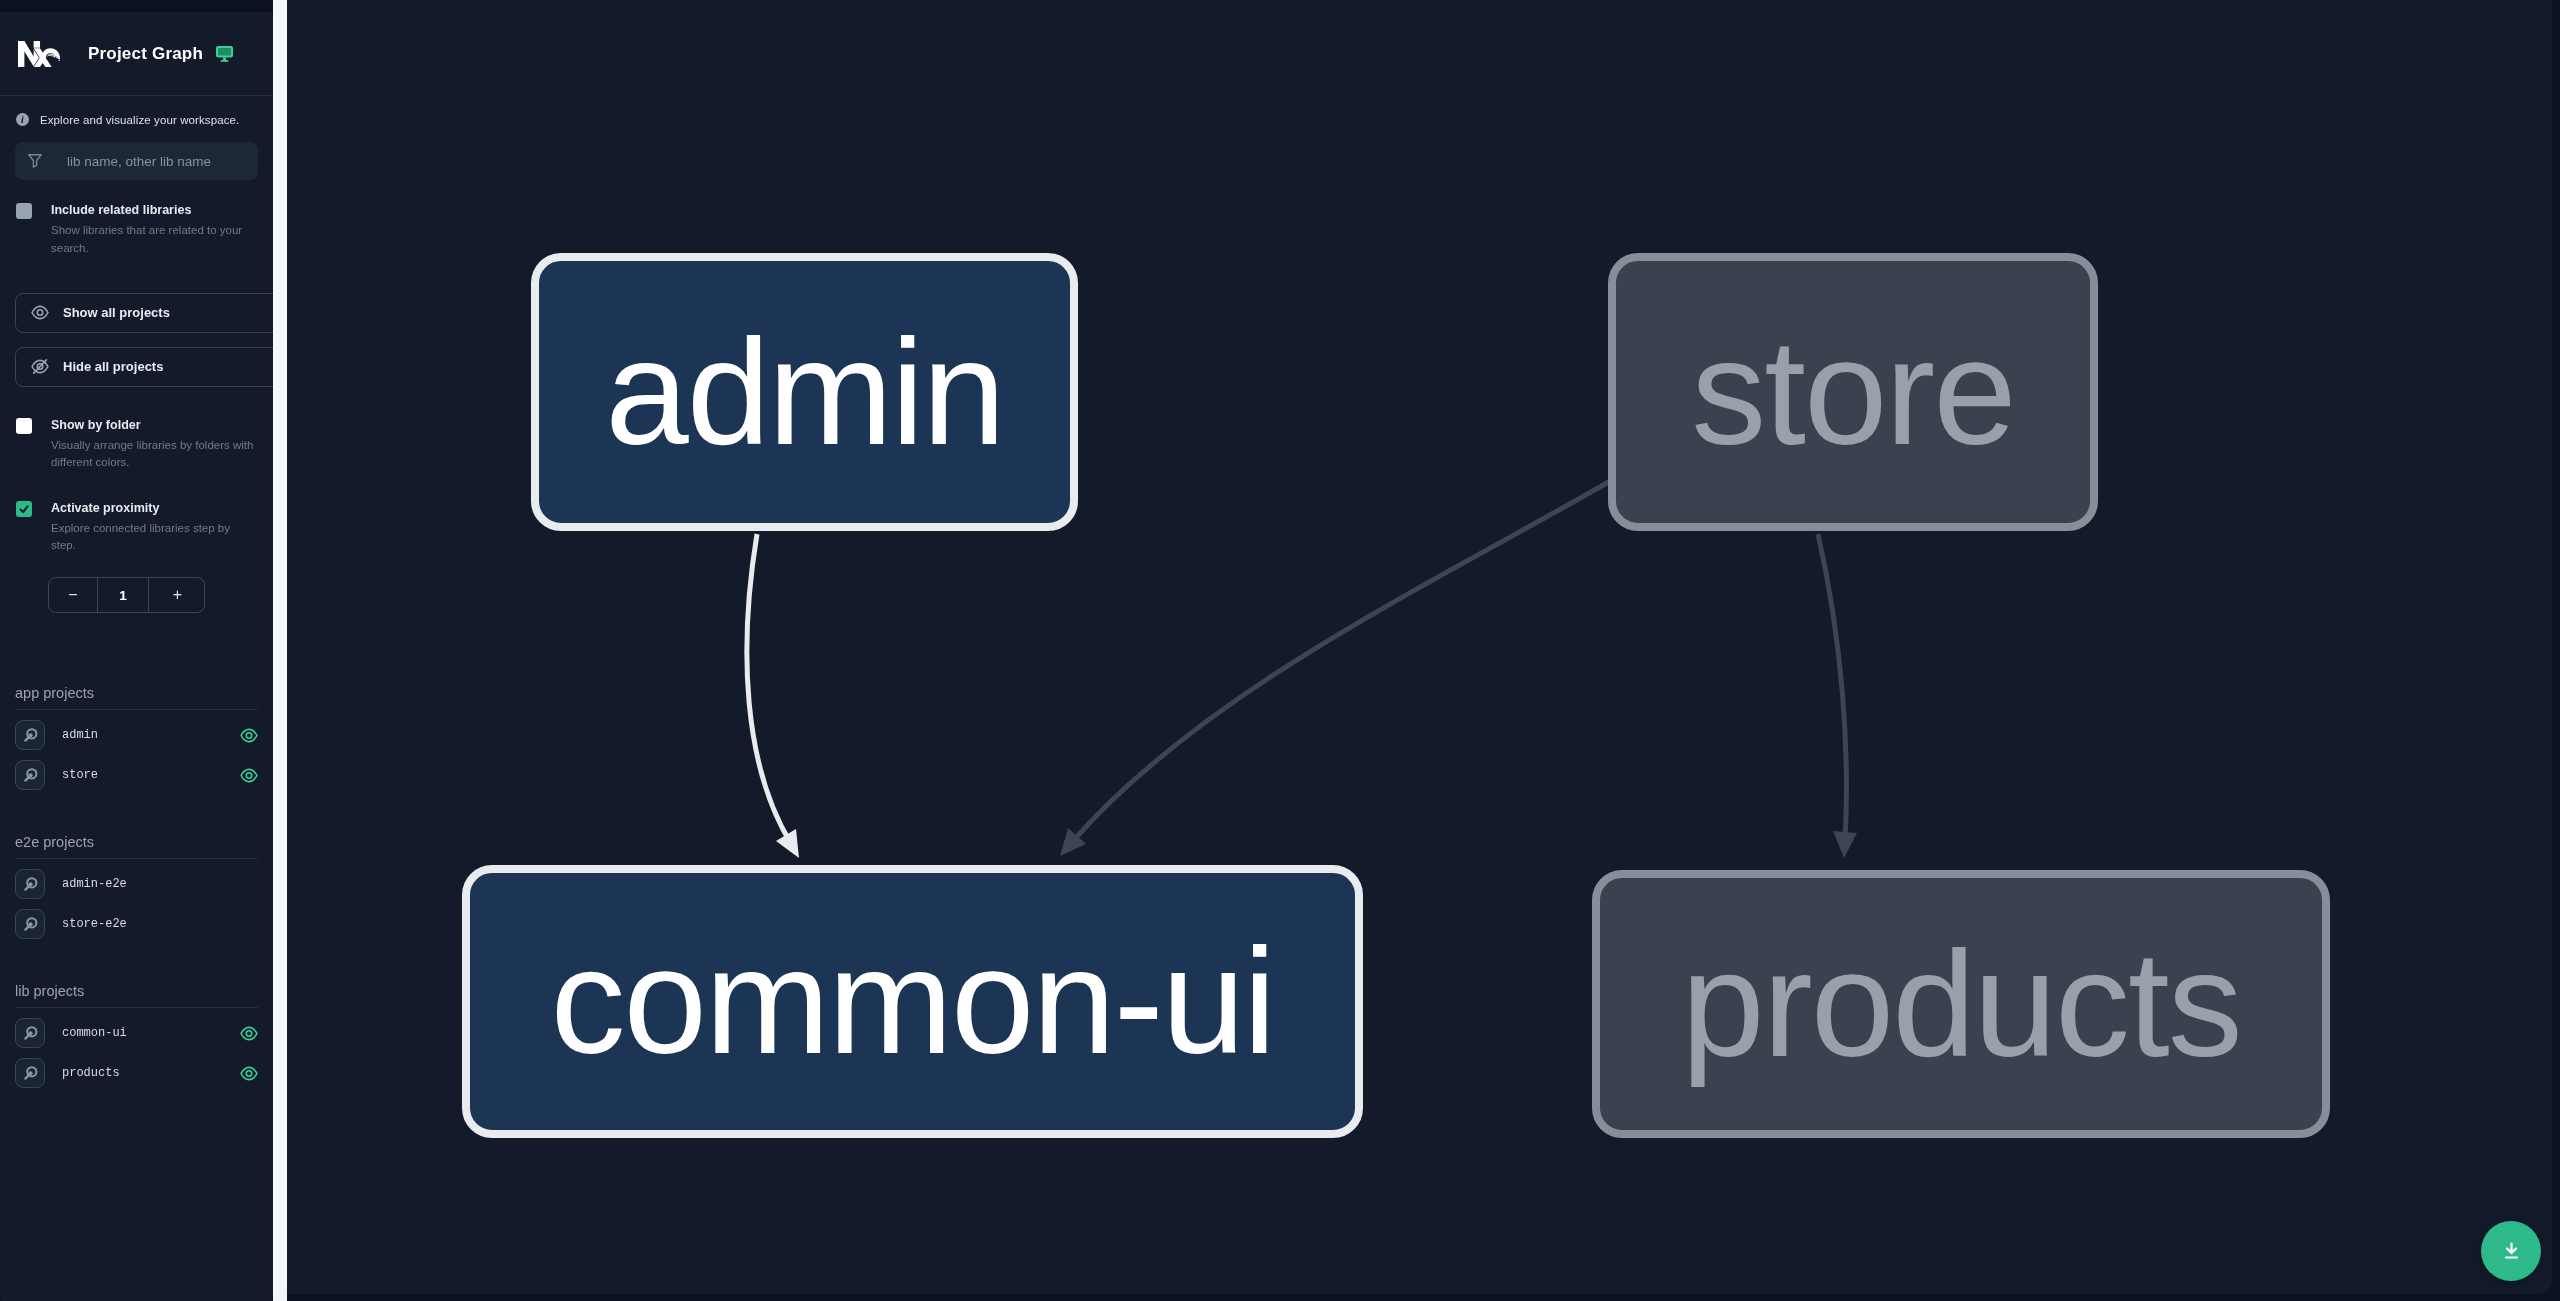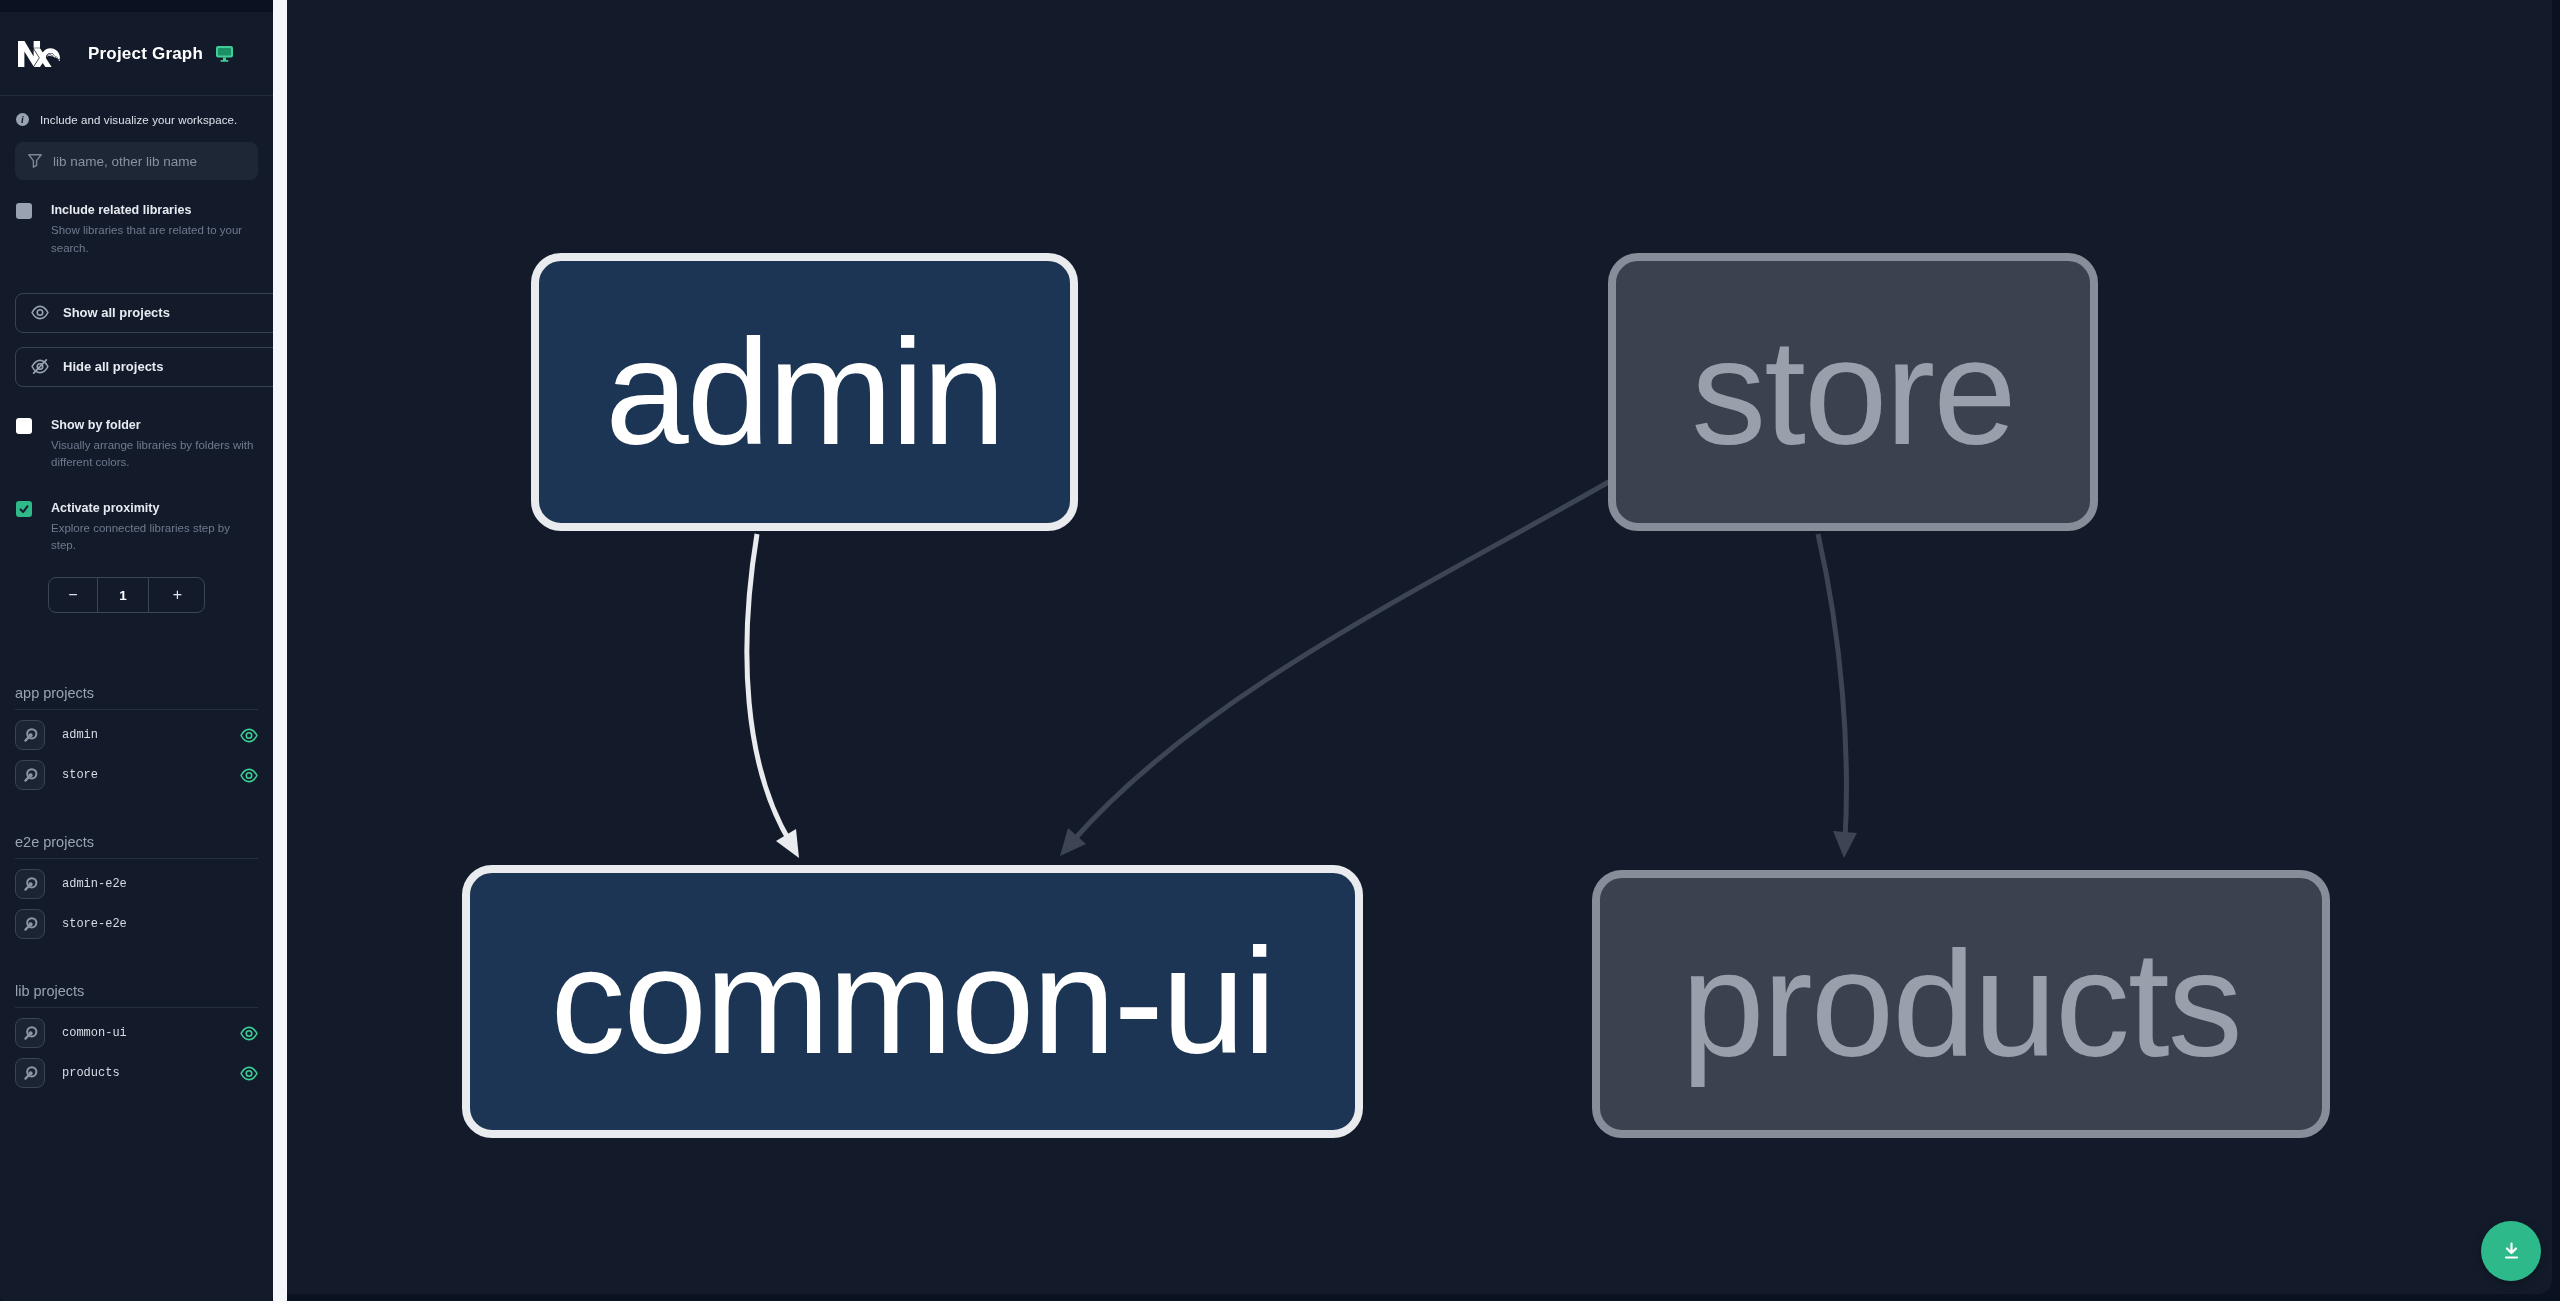--- a/index.html
+++ b/index.html
@@ -21,21 +21,21 @@
   .monitor-ic { margin-left:12px; width:19px; height:17px; }
 
   .tagline { display:flex; align-items:center; gap:11px; margin:17px 16px 0 16px; }
   .info-circle { width:13px; height:13px; border-radius:50%; background:#9aa3b3; color:#10182a;
                  font-size:10px; font-weight:700; display:flex; align-items:center; justify-content:center;
                  font-family:"Liberation Serif", serif; font-style:italic; flex:0 0 auto; }
   .tagline-text { font-size:11.5px; color:#dde2ea; letter-spacing:.1px; }
 
   
   .searchbox { margin:16px 15px 0 15px; height:38px; background:#1e2736; border-radius:8px;
-               display:flex; align-items:center; padding:0 12px; gap:10px; }
+               display:flex; align-items:center; padding:0 12px; gap:24px; }
   .searchbox input { flex:1; background:transparent; border:none; outline:none;
                      font-size:13.5px; color:#e6eaf1; font-family:"Liberation Sans", sans-serif; }
   .searchbox input::placeholder { color:#8791a2; }
 
   
   .opt { display:grid; grid-template-columns:16px 1fr; column-gap:19px; margin:22px 15px 0 16px; }
   .chk { width:16px; height:16px; border-radius:3px; margin-top:1px; }
   .chk.gray  { background:#99a2b1; }
   .chk.white { background:#ffffff; }
   .chk.green { background:#2fb989; display:flex; align-items:center; justify-content:center; }
@@ -99,21 +99,21 @@
     <svg class="monitor-ic" viewBox="0 0 19 17">
       <rect x="1" y="1" width="17" height="11.5" rx="2" fill="#3ecf96"></rect>
       <rect x="3" y="3" width="13" height="7.5" rx="1" fill="#1d8f66"></rect>
       <rect x="8" y="12.5" width="3" height="2.5" fill="#3ecf96"></rect>
       <rect x="5.5" y="15" width="8" height="1.8" rx="0.9" fill="#3ecf96"></rect>
     </svg>
   </header>
 
   <div class="tagline">
     <span class="info-circle">i</span>
-    <span class="tagline-text">Include and visualize your workspace.</span>
+    <span class="tagline-text">Explore and visualize your workspace.</span>
   </div>
 
   <div class="searchbox">
     <svg width="16" height="16" viewBox="0 0 16 16">
       <path d="M1.8 1.8 H14.2 L9.6 7.6 V12.4 L6.4 14.2 V7.6 Z" fill="none" stroke="#7d8699" stroke-width="1.4" stroke-linejoin="round"></path>
     </svg>
     <input type="text" value="" placeholder="lib name, other lib name" style="">
   </div>
 
   <div class="opt">

